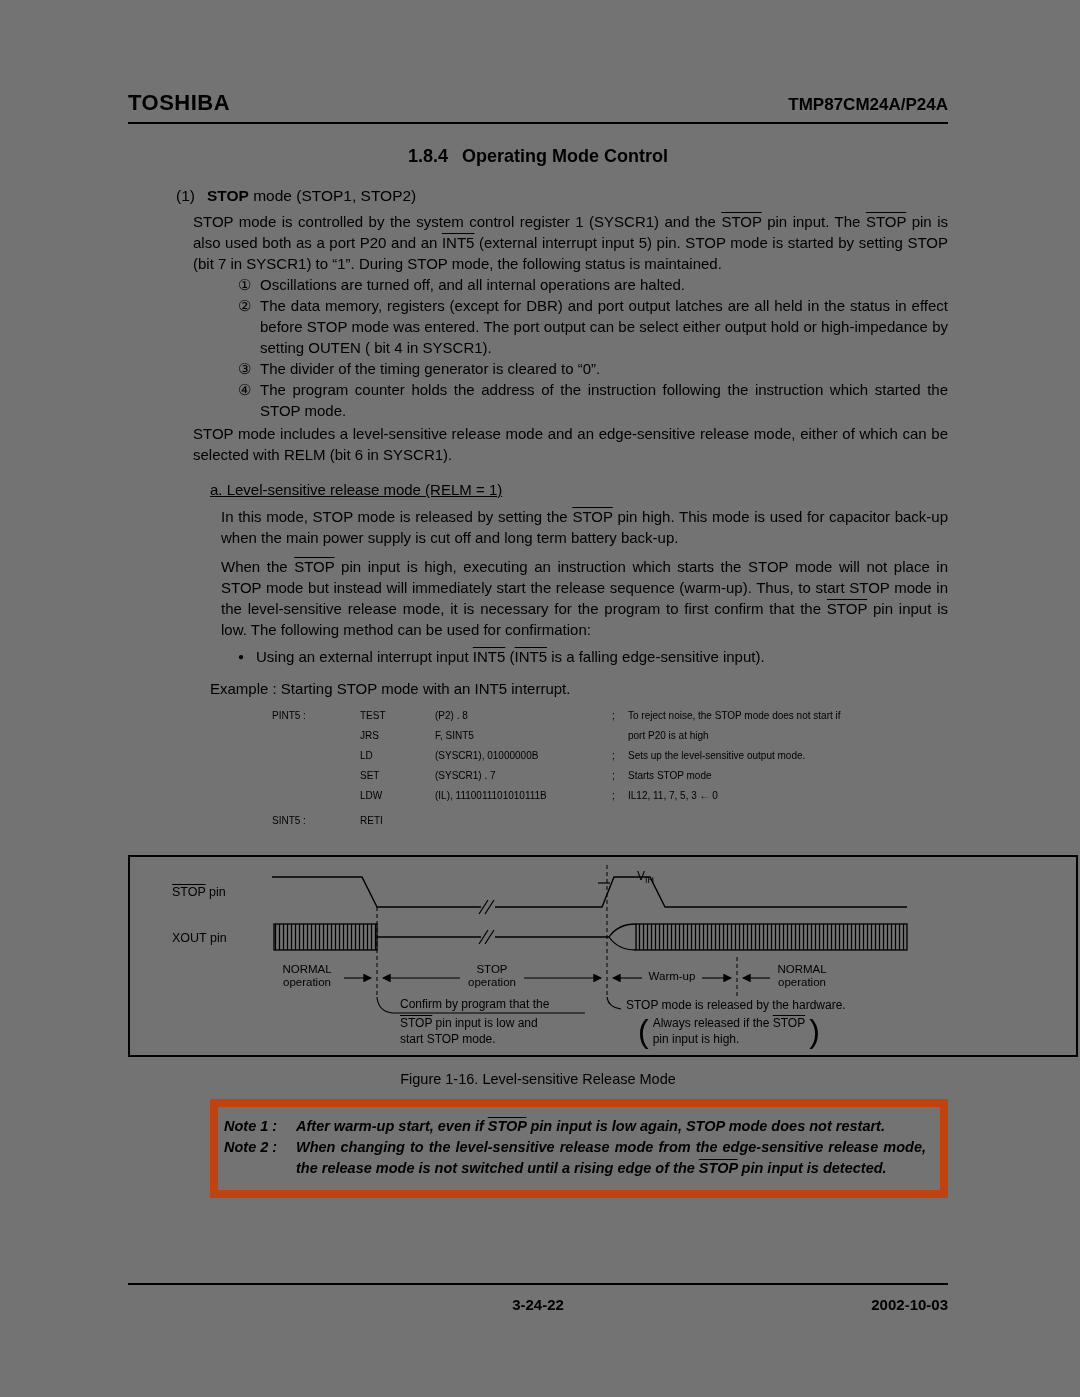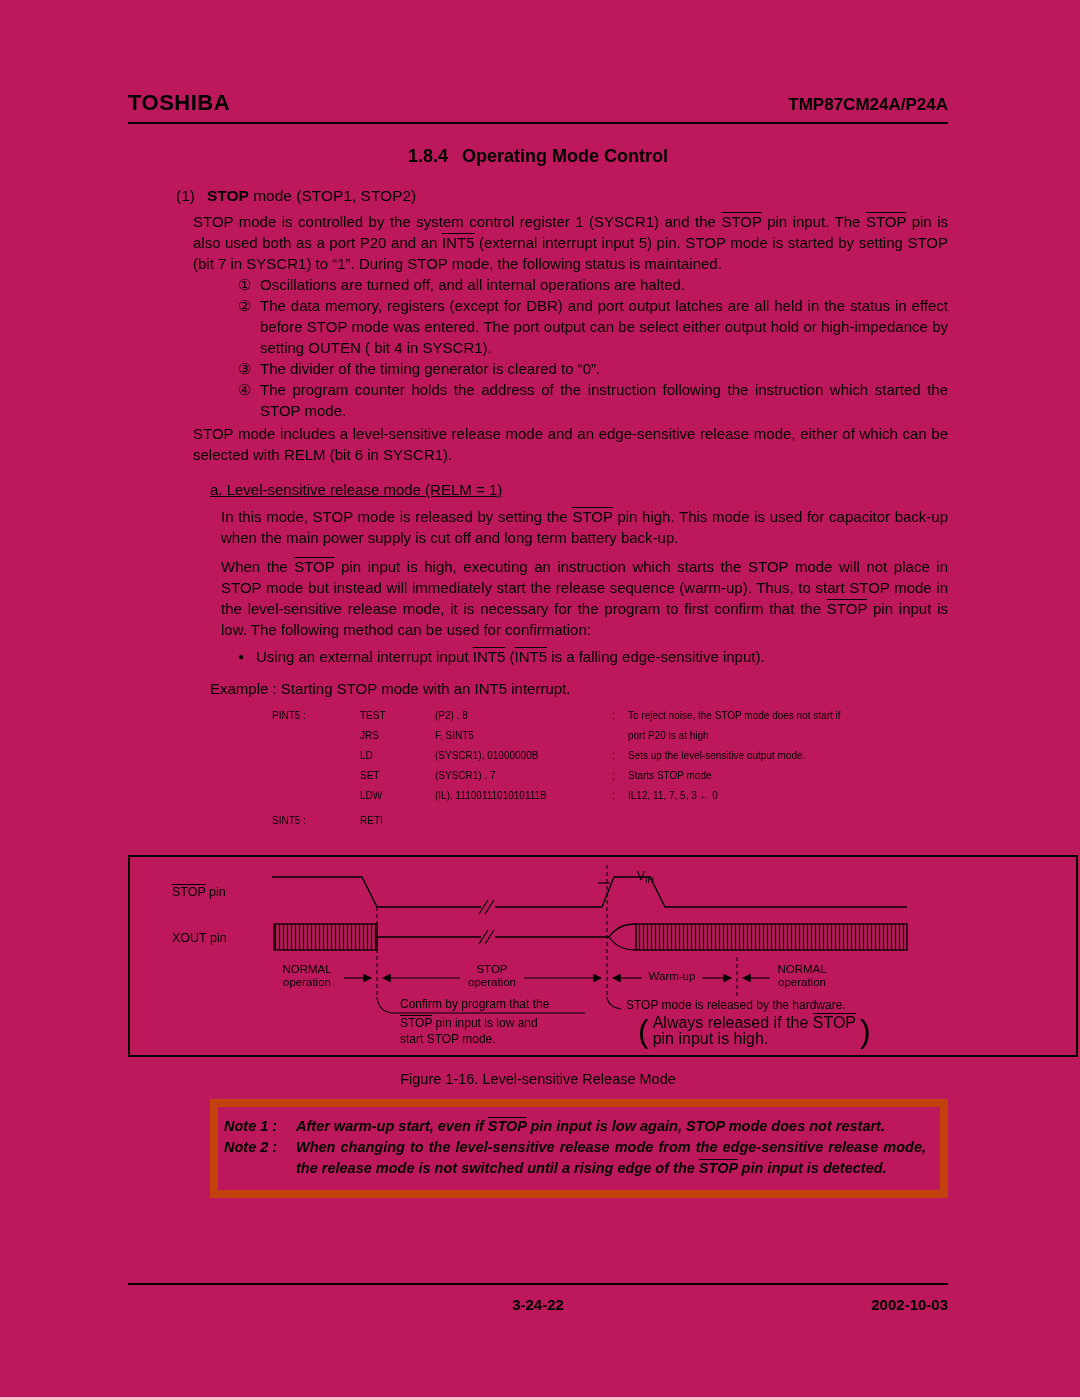--- a/index.html
+++ b/index.html
@@ -1,18 +1,18 @@
 <!DOCTYPE html>
 <html><head>
 <meta charset="utf-8">
 <style>
   * { margin:0; padding:0; box-sizing:border-box; }
   html,body { background:#ffffff; }
   .page {
-    position:relative; width:1080px; height:1397px; background:#be185d; color:#000;
+    position:relative; width:1080px; height:1397px; background:#737373; color:#000;
     font-family:"Liberation Sans", sans-serif; padding:90px 132px 0 128px; overflow:hidden;
   }
   .ov { text-decoration:overline; }
   .hdr { display:flex; justify-content:space-between; align-items:baseline; }
   .brand { font-size:22px; font-weight:bold; letter-spacing:0.5px; }
   .part { font-size:17px; font-weight:bold; }
   .rule { border:none; border-top:2px solid #000; margin-top:6px; }
   .sec-title { margin-top:22px; font-size:18px; font-weight:bold;text-align:center; }
   .sec-title .secnum { margin-right:14px; }
   .h2 { margin:20px 0 0 48px; font-size:15.5px; }
@@ -34,21 +34,21 @@
   .crow.last { margin-top:5px; }
   .figbox { position:relative; margin-top:24px; width:950px; height:202px; border:2px solid #000; }
   .figbox svg { position:absolute; left:0; top:0; }
   .flabel { position:absolute; font-size:12.5px; }
   .vih { position:absolute; left:486px; top:12px; font-size:12px;margin-left:21px; }
   .vih sub { font-size:9px; }
   .region { position:absolute; width:80px; text-align:center; font-size:11.5px; line-height:13px; }
   .annot { position:absolute; font-size:12px; line-height:16px; }
   .paren-group { position:absolute; display:flex; align-items:center; }
   .paren { font-size:32px; font-weight:300; line-height:36px; }
-  .paren-lines { font-size:16px; line-height:16px; padding:0 4px; }
+  .paren-lines { font-size:12px; line-height:16px; padding:0 4px; }
   .caption { margin-top:14px; width:820px; text-align:center; font-size:14.5px; }
   .notebox { margin:12px 0 0 82px; width:738px; border:8px solid #c2410c; padding:9px 14px 11px 6px;
              font-style:italic; font-weight:bold; font-size:14.5px; line-height:21px; }
   .note { display:flex; }
   .note .nlabel { width:72px; flex:none; }
   .note .ntext { flex:1; text-align:justify; }
   .footer { position:absolute; left:128px; top:1283px; width:820px; border-top:2px solid #000; }
   .footer .fpage { display:block; text-align:center; margin-top:11px; font-size:15px; font-weight:bold; }
   .footer .fdate { position:absolute; right:0; top:11px; font-size:15px; font-weight:bold; }
 </style>

